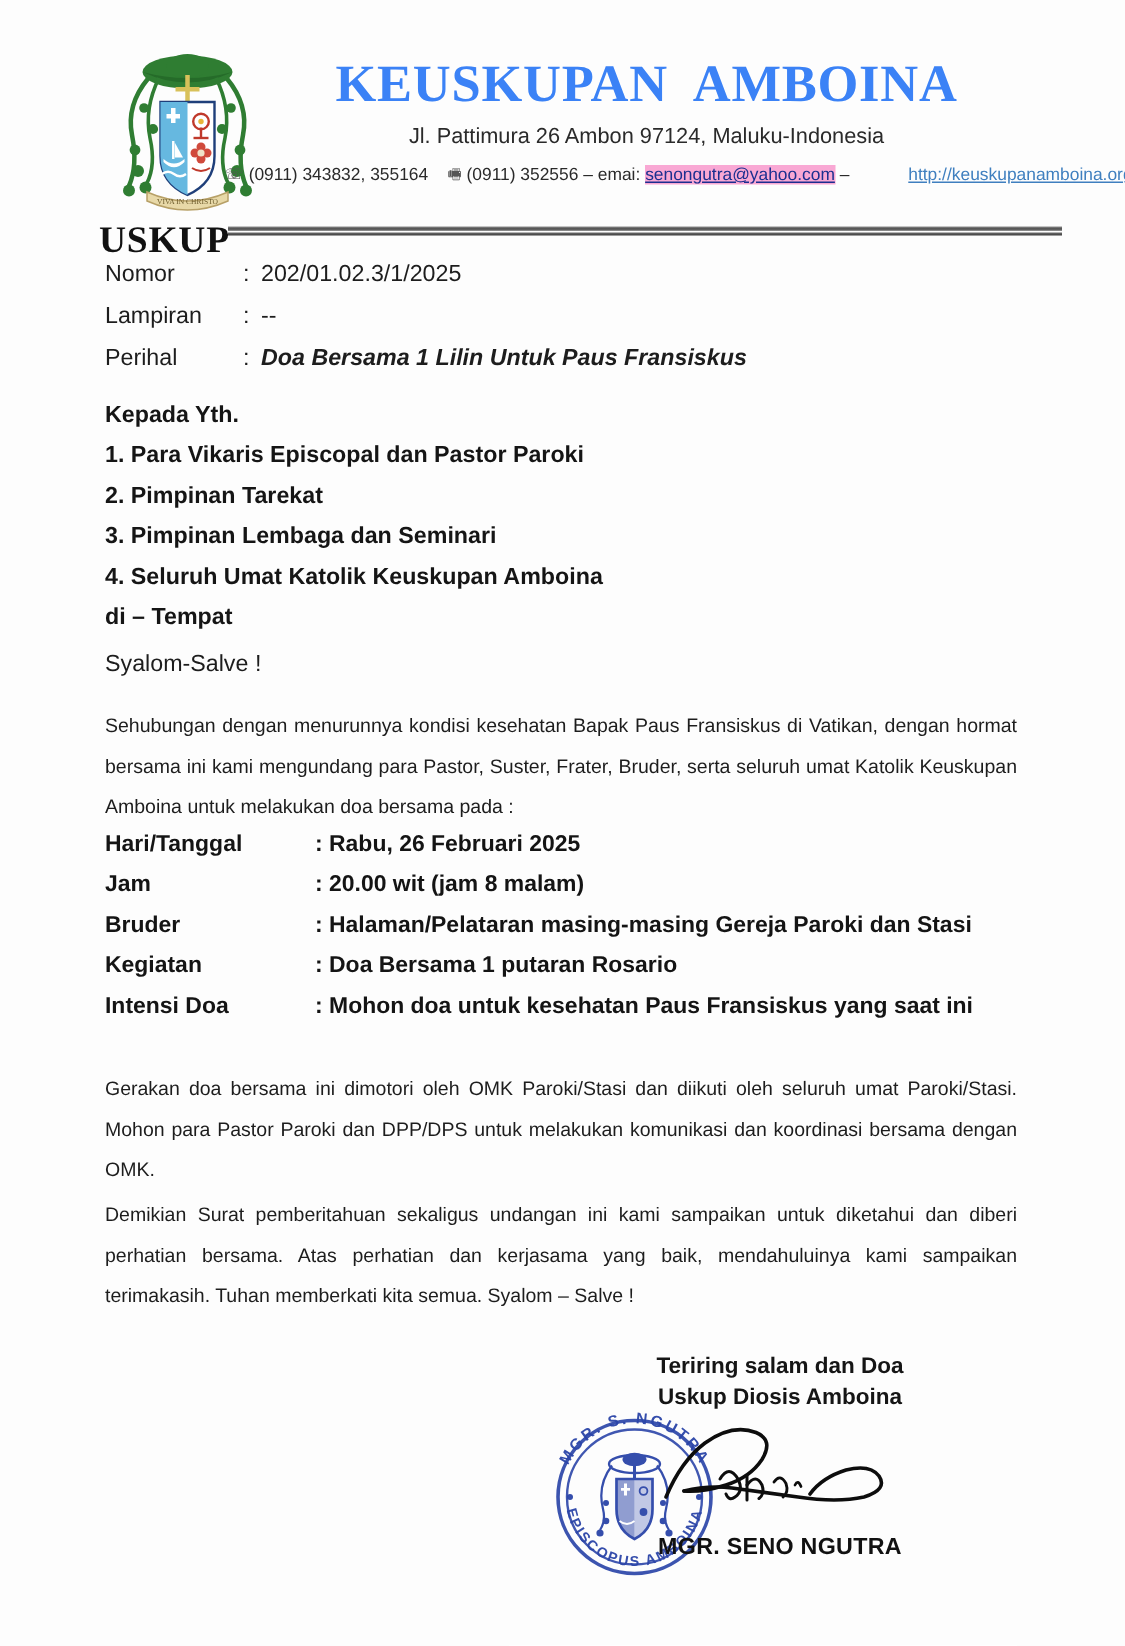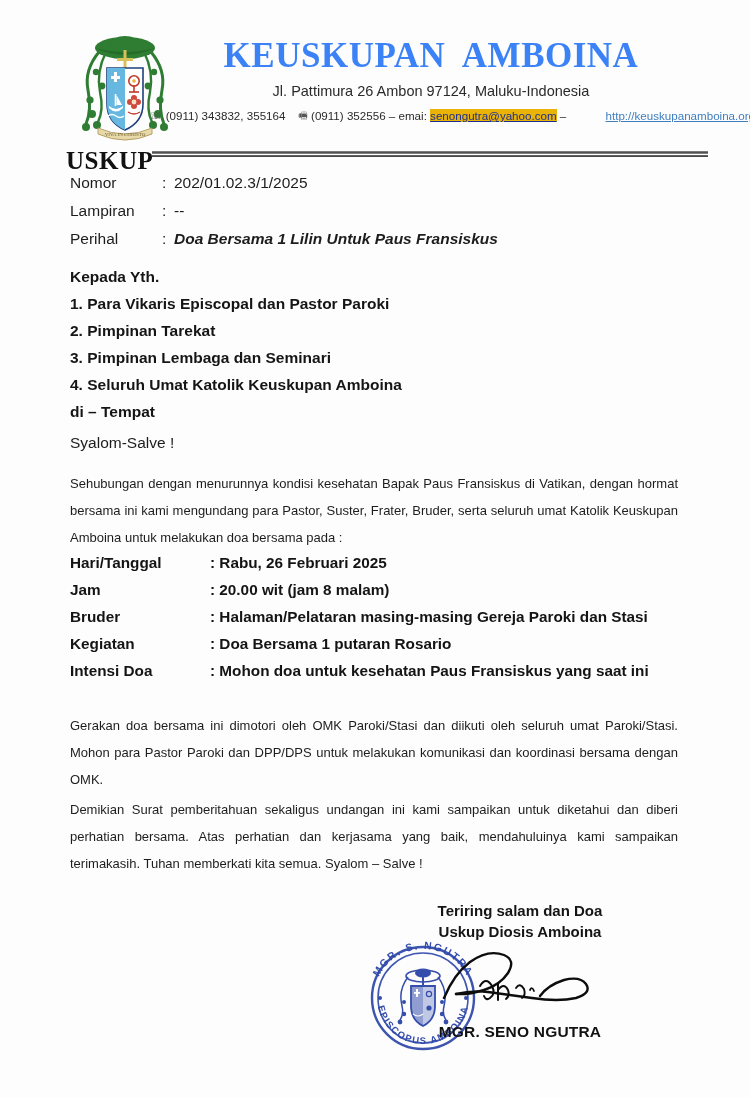--- a/index.html
+++ b/index.html
@@ -78,21 +78,21 @@
     white-space: nowrap;
   }
   .org-contact .ic {
     font-size: 10px;
     color: #555;
     vertical-align: 1px;
   }
   .link-email {
     color: #1b2f8f;
     text-decoration: underline;
-    background: #eab308;
+    background: #f9a8d4;
   }
   .link-web {
     color: #3f7fbf;
     text-decoration: underline;
     padding-left: 36px;
   }
 
   .rule {
     position: absolute;
     left: 152px; top: 127px;

